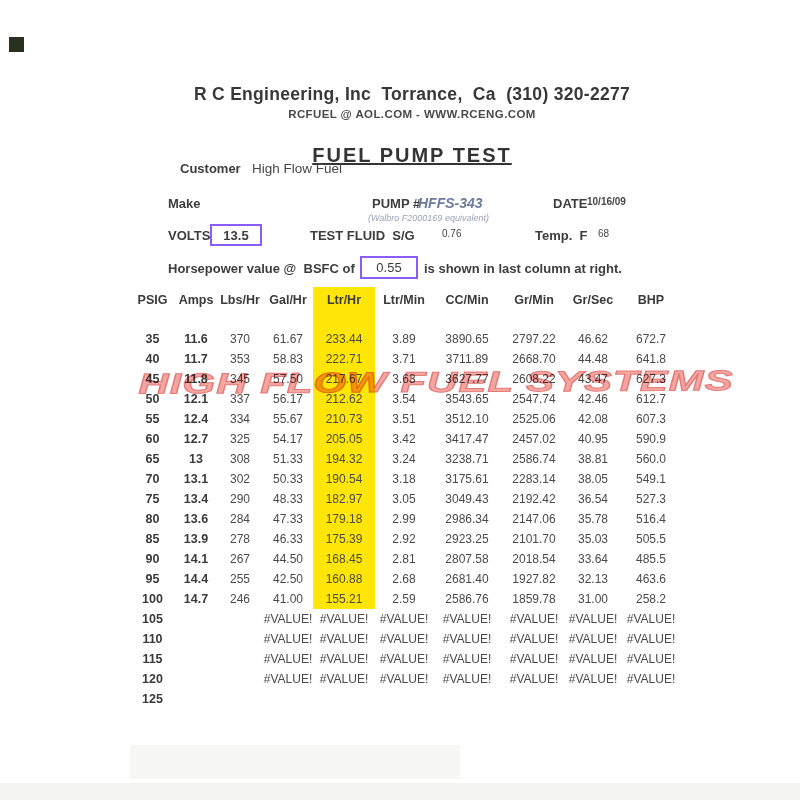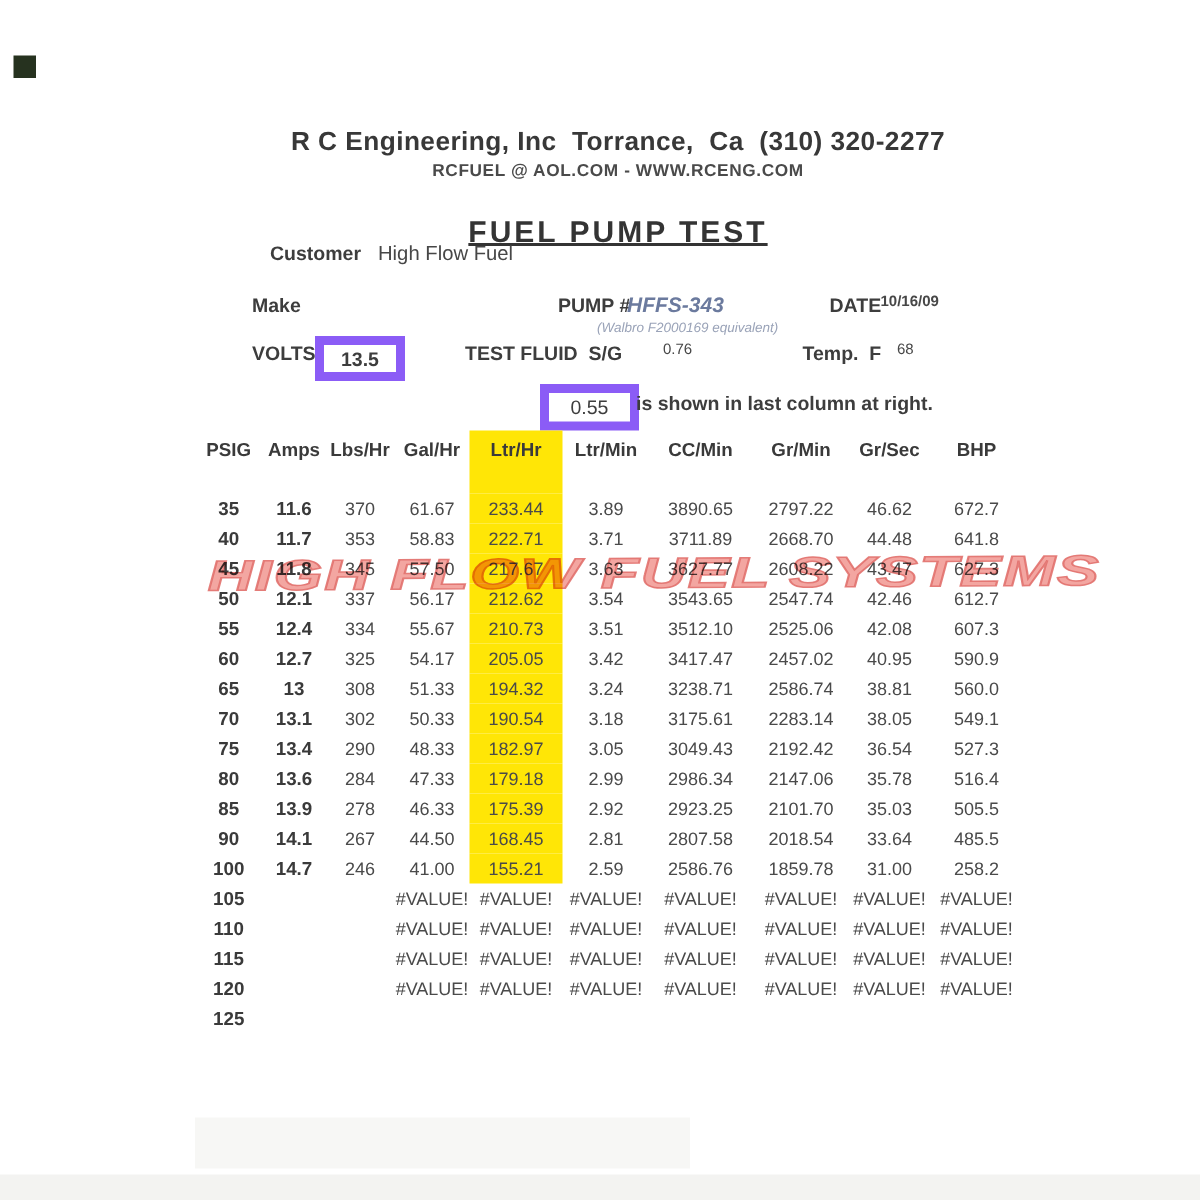--- a/index.html
+++ b/index.html
@@ -8,21 +8,21 @@
   .abs{position:absolute;white-space:pre;}
   .corner-square{position:absolute;left:9px;top:37px;width:15px;height:15px;background:#26321f;}
   .hdr{position:absolute;top:84px;left:12px;width:800px;text-align:center;}
   .company{font-size:17.5px;font-weight:bold;color:#383838;letter-spacing:.3px;white-space:pre;}
   .contact{font-size:11.5px;font-weight:bold;color:#4a4a4a;margin-top:3px;letter-spacing:.4px;}
   .title{font-size:20px;font-weight:bold;color:#343434;letter-spacing:2px;margin-top:24px;text-decoration:underline;}
   .lbl{font-weight:bold;color:#3d3d3d;font-size:13px;}
   .val{font-weight:normal;color:#474747;font-size:10px;}
   .pumpnum{font-weight:bold;font-style:italic;font-size:14px;}
   .pumpnote{font-style:italic;font-size:9px;color:#9aa3b8;}
-  .box{position:absolute;border:6px solid #8b5cf6;text-align:center;font-size:13px;
+  .box{position:absolute;border:2px solid #8b5cf6;text-align:center;font-size:13px;
        color:#3d3d3d;display:flex;align-items:center;justify-content:center;}
   .box.bold{font-weight:bold;}
   table.data{position:absolute;left:130px;top:287px;width:553px;border-collapse:collapse;table-layout:fixed;}
   table.data th{height:36px;vertical-align:top;padding:6px 0 0 0;font-size:12.5px;font-weight:bold;
                 color:#3a3a3a;text-align:center;}
   table.data td{height:20px;line-height:20px;padding:0;font-size:12px;text-align:center;color:#4a4a4a;}
   table.data td:nth-child(1),table.data td:nth-child(2){font-weight:bold;color:#3a3a3a;font-size:12.5px;}
   .hl{background:#ffe606;}
   .watermark{position:absolute;left:104px;top:358px;width:664px;height:50px;
              font-size:42px;font-weight:bold;font-style:italic;white-space:nowrap;
@@ -45,33 +45,34 @@
     <div class="contact">RCFUEL @ AOL.COM - WWW.RCENG.COM</div>
     <div class="title">FUEL PUMP TEST</div>
   </div>
 
   <span class="abs lbl" style="left:180px;top:161px;">Customer</span>
   <span class="abs val" style="left:252px;top:161px;font-size:13.5px;text-align:right;">High Flow Fuel</span>
 
   <span class="abs lbl" style="left:168px;top:196px;">Make</span>
   <span class="abs lbl" style="left:372px;top:196px;">PUMP #</span>
   <span class="abs pumpnum" style="left:418px;top:195px;color:#6b7a9e;">HFFS-343</span>
-  <span class="abs pumpnote" style="left:398px;top:213px;">(Walbro F2000169 equivalent)</span>
+  <span class="abs pumpnote" style="left:368px;top:213px;">(Walbro F2000169 equivalent)</span>
   <span class="abs lbl" style="left:553px;top:196px;">DATE</span>
   <span class="abs val" style="left:587px;top:196px;font-weight:600;">10/16/09</span>
 
   <span class="abs lbl" style="left:168px;top:228px;">VOLTS</span>
   <div class="box bold" style="left:210px;top:224px;width:48px;height:18px;">
     <span>13.5</span>
   </div>
   <span class="abs lbl" style="left:310px;top:228px;">TEST FLUID  S/G</span>
   <span class="abs val" style="left:442px;top:228px;">0.76</span>
   <span class="abs lbl" style="left:535px;top:228px;">Temp.  F</span>
   <span class="abs val" style="left:598px;top:228px;">68</span>
 
+  <span class="abs lbl" style="left:168px;top:261px;">Horsepower value @  BSFC of</span>
   <div class="box" style="left:360px;top:256px;width:54px;height:19px;">
     <span>0.55</span>
   </div>
   <span class="abs lbl" style="left:424px;top:261px;">is shown in last column at right.</span>
 
   <table class="data">
     <colgroup>
       <col style="width:45px">
         <col style="width:42px">
         <col style="width:46px">
@@ -236,20 +237,32 @@
           <td>267</td>
           <td>44.50</td>
           <td class="hl">168.45</td>
           <td>2.81</td>
           <td>2807.58</td>
           <td>2018.54</td>
           <td>33.64</td>
           <td>485.5</td>
         </tr>
         <tr>
+          <td>95</td>
+          <td>14.4</td>
+          <td>255</td>
+          <td>42.50</td>
+          <td class="hl">160.88</td>
+          <td>2.68</td>
+          <td>2681.40</td>
+          <td>1927.82</td>
+          <td>32.13</td>
+          <td>463.6</td>
+        </tr>
+        <tr>
           <td>100</td>
           <td>14.7</td>
           <td>246</td>
           <td>41.00</td>
           <td class="hl">155.21</td>
           <td>2.59</td>
           <td>2586.76</td>
           <td>1859.78</td>
           <td>31.00</td>
           <td>258.2</td>

